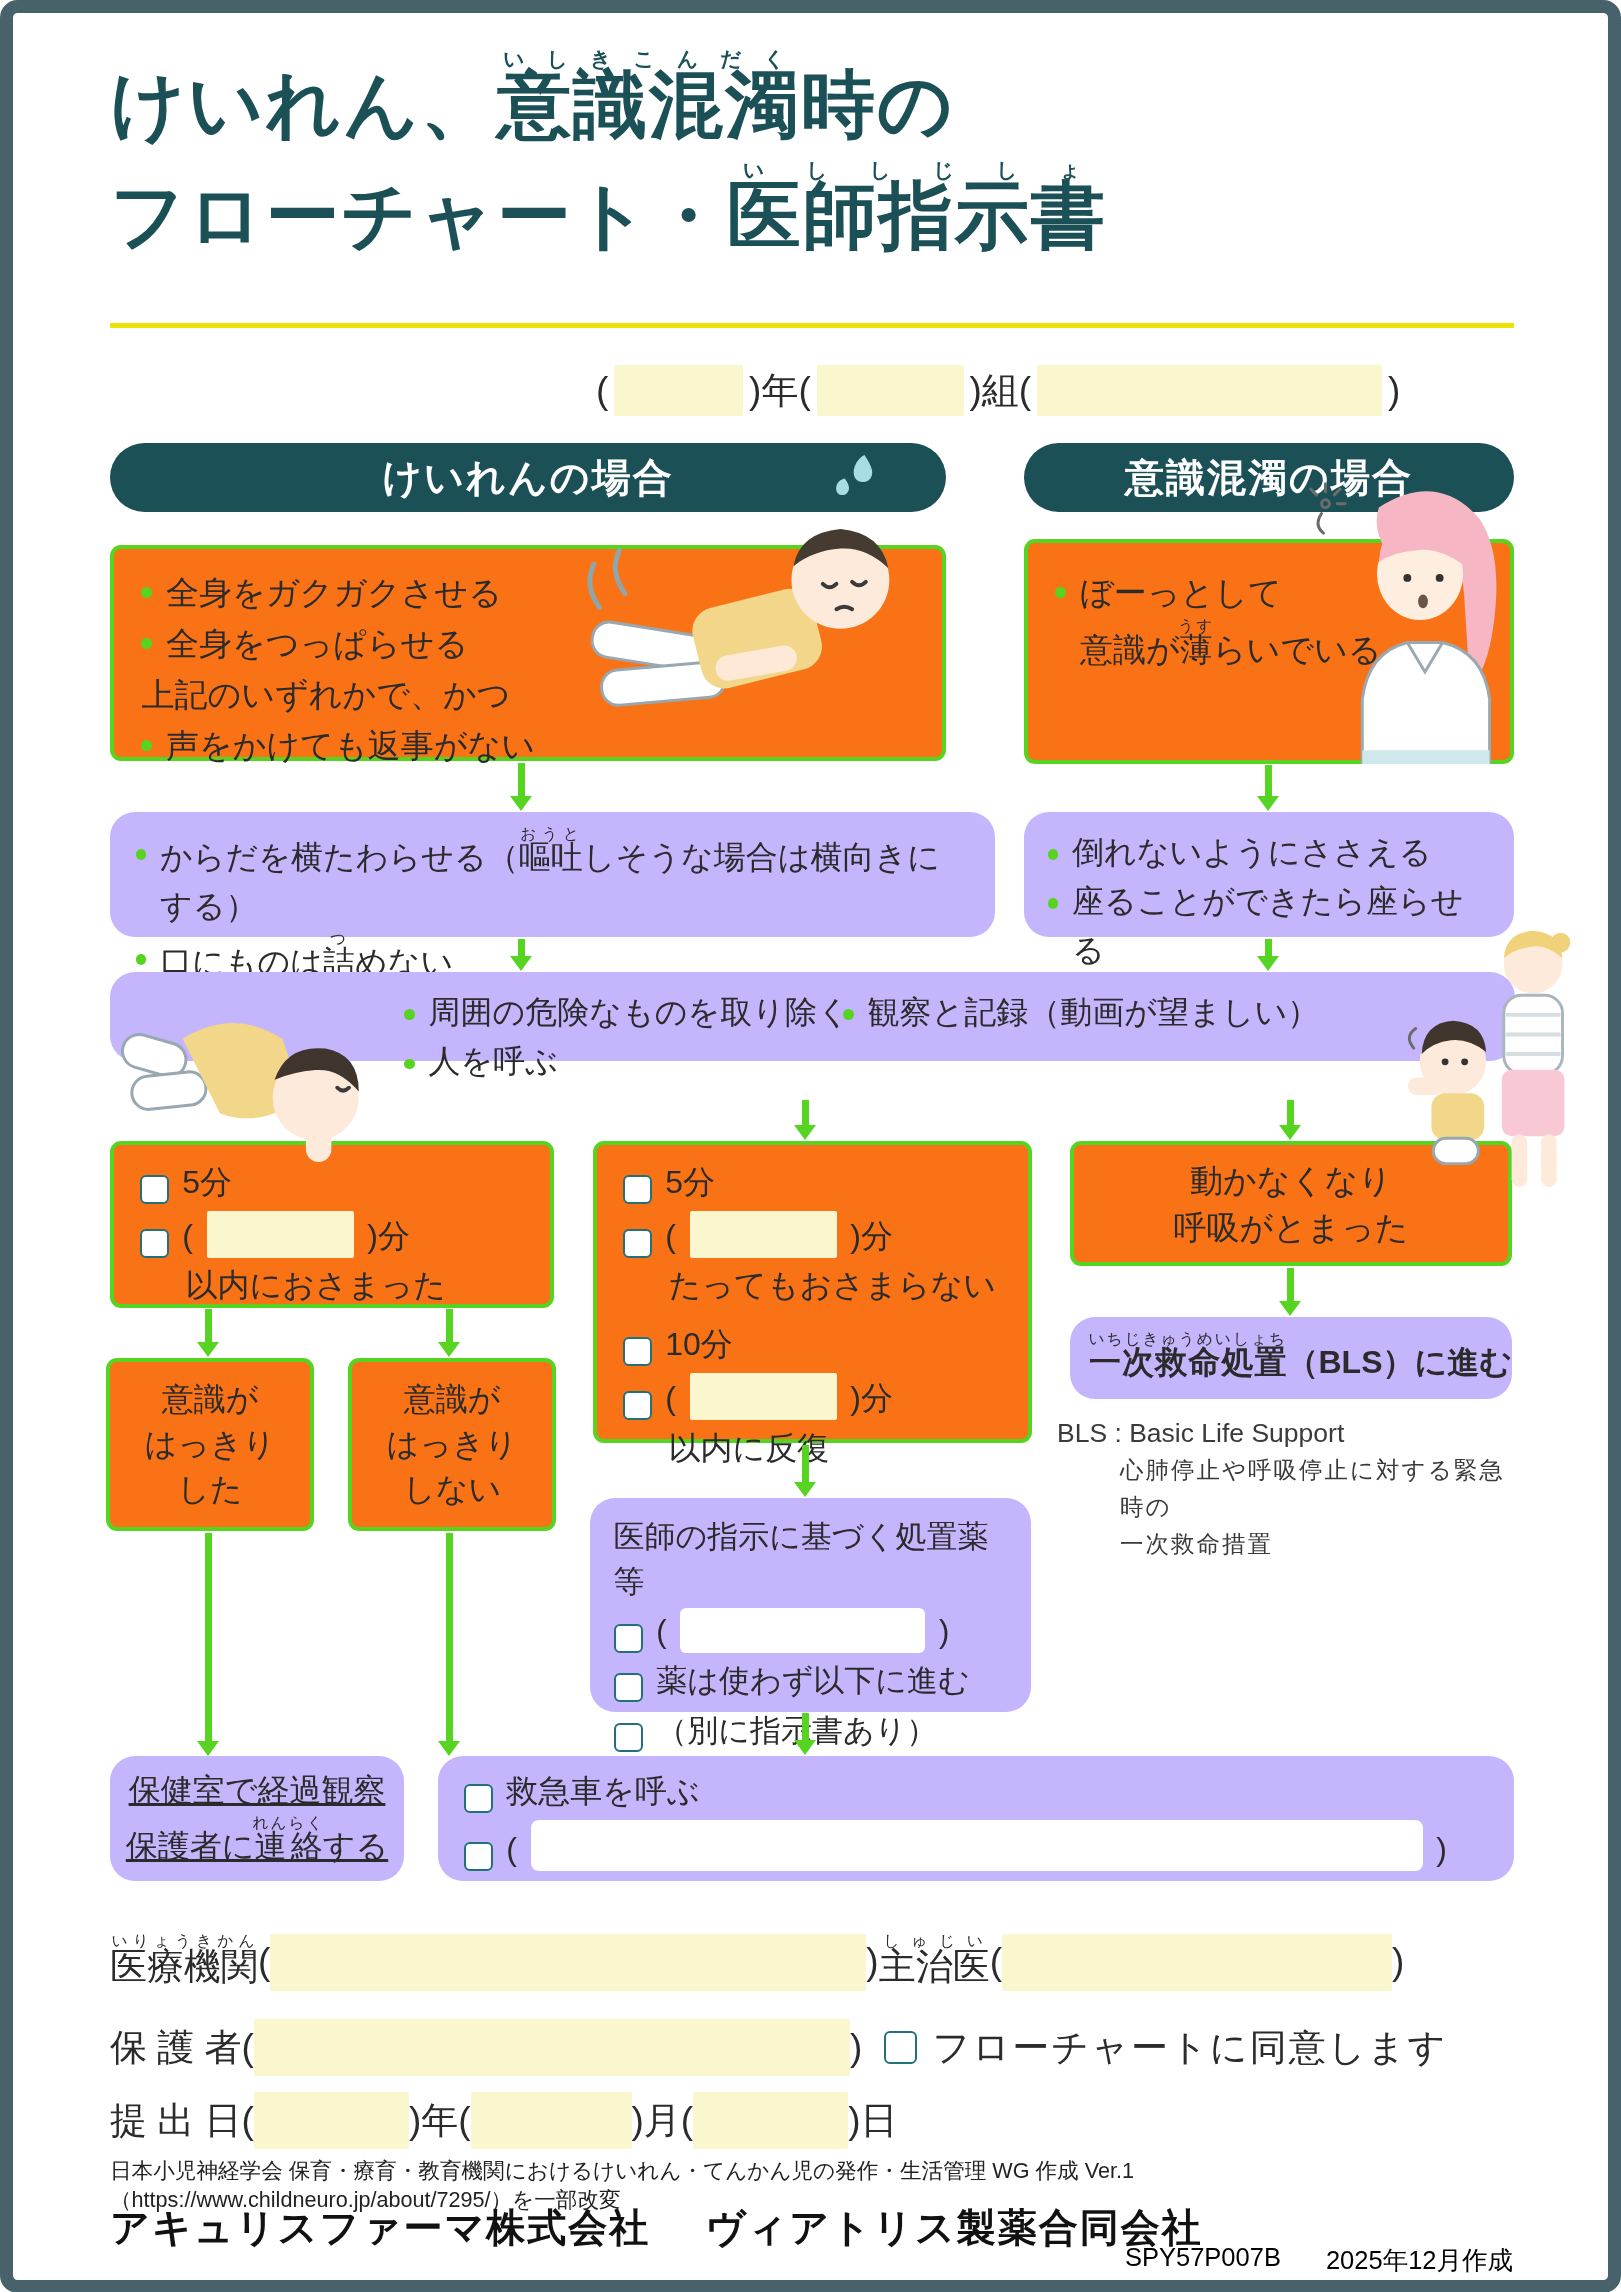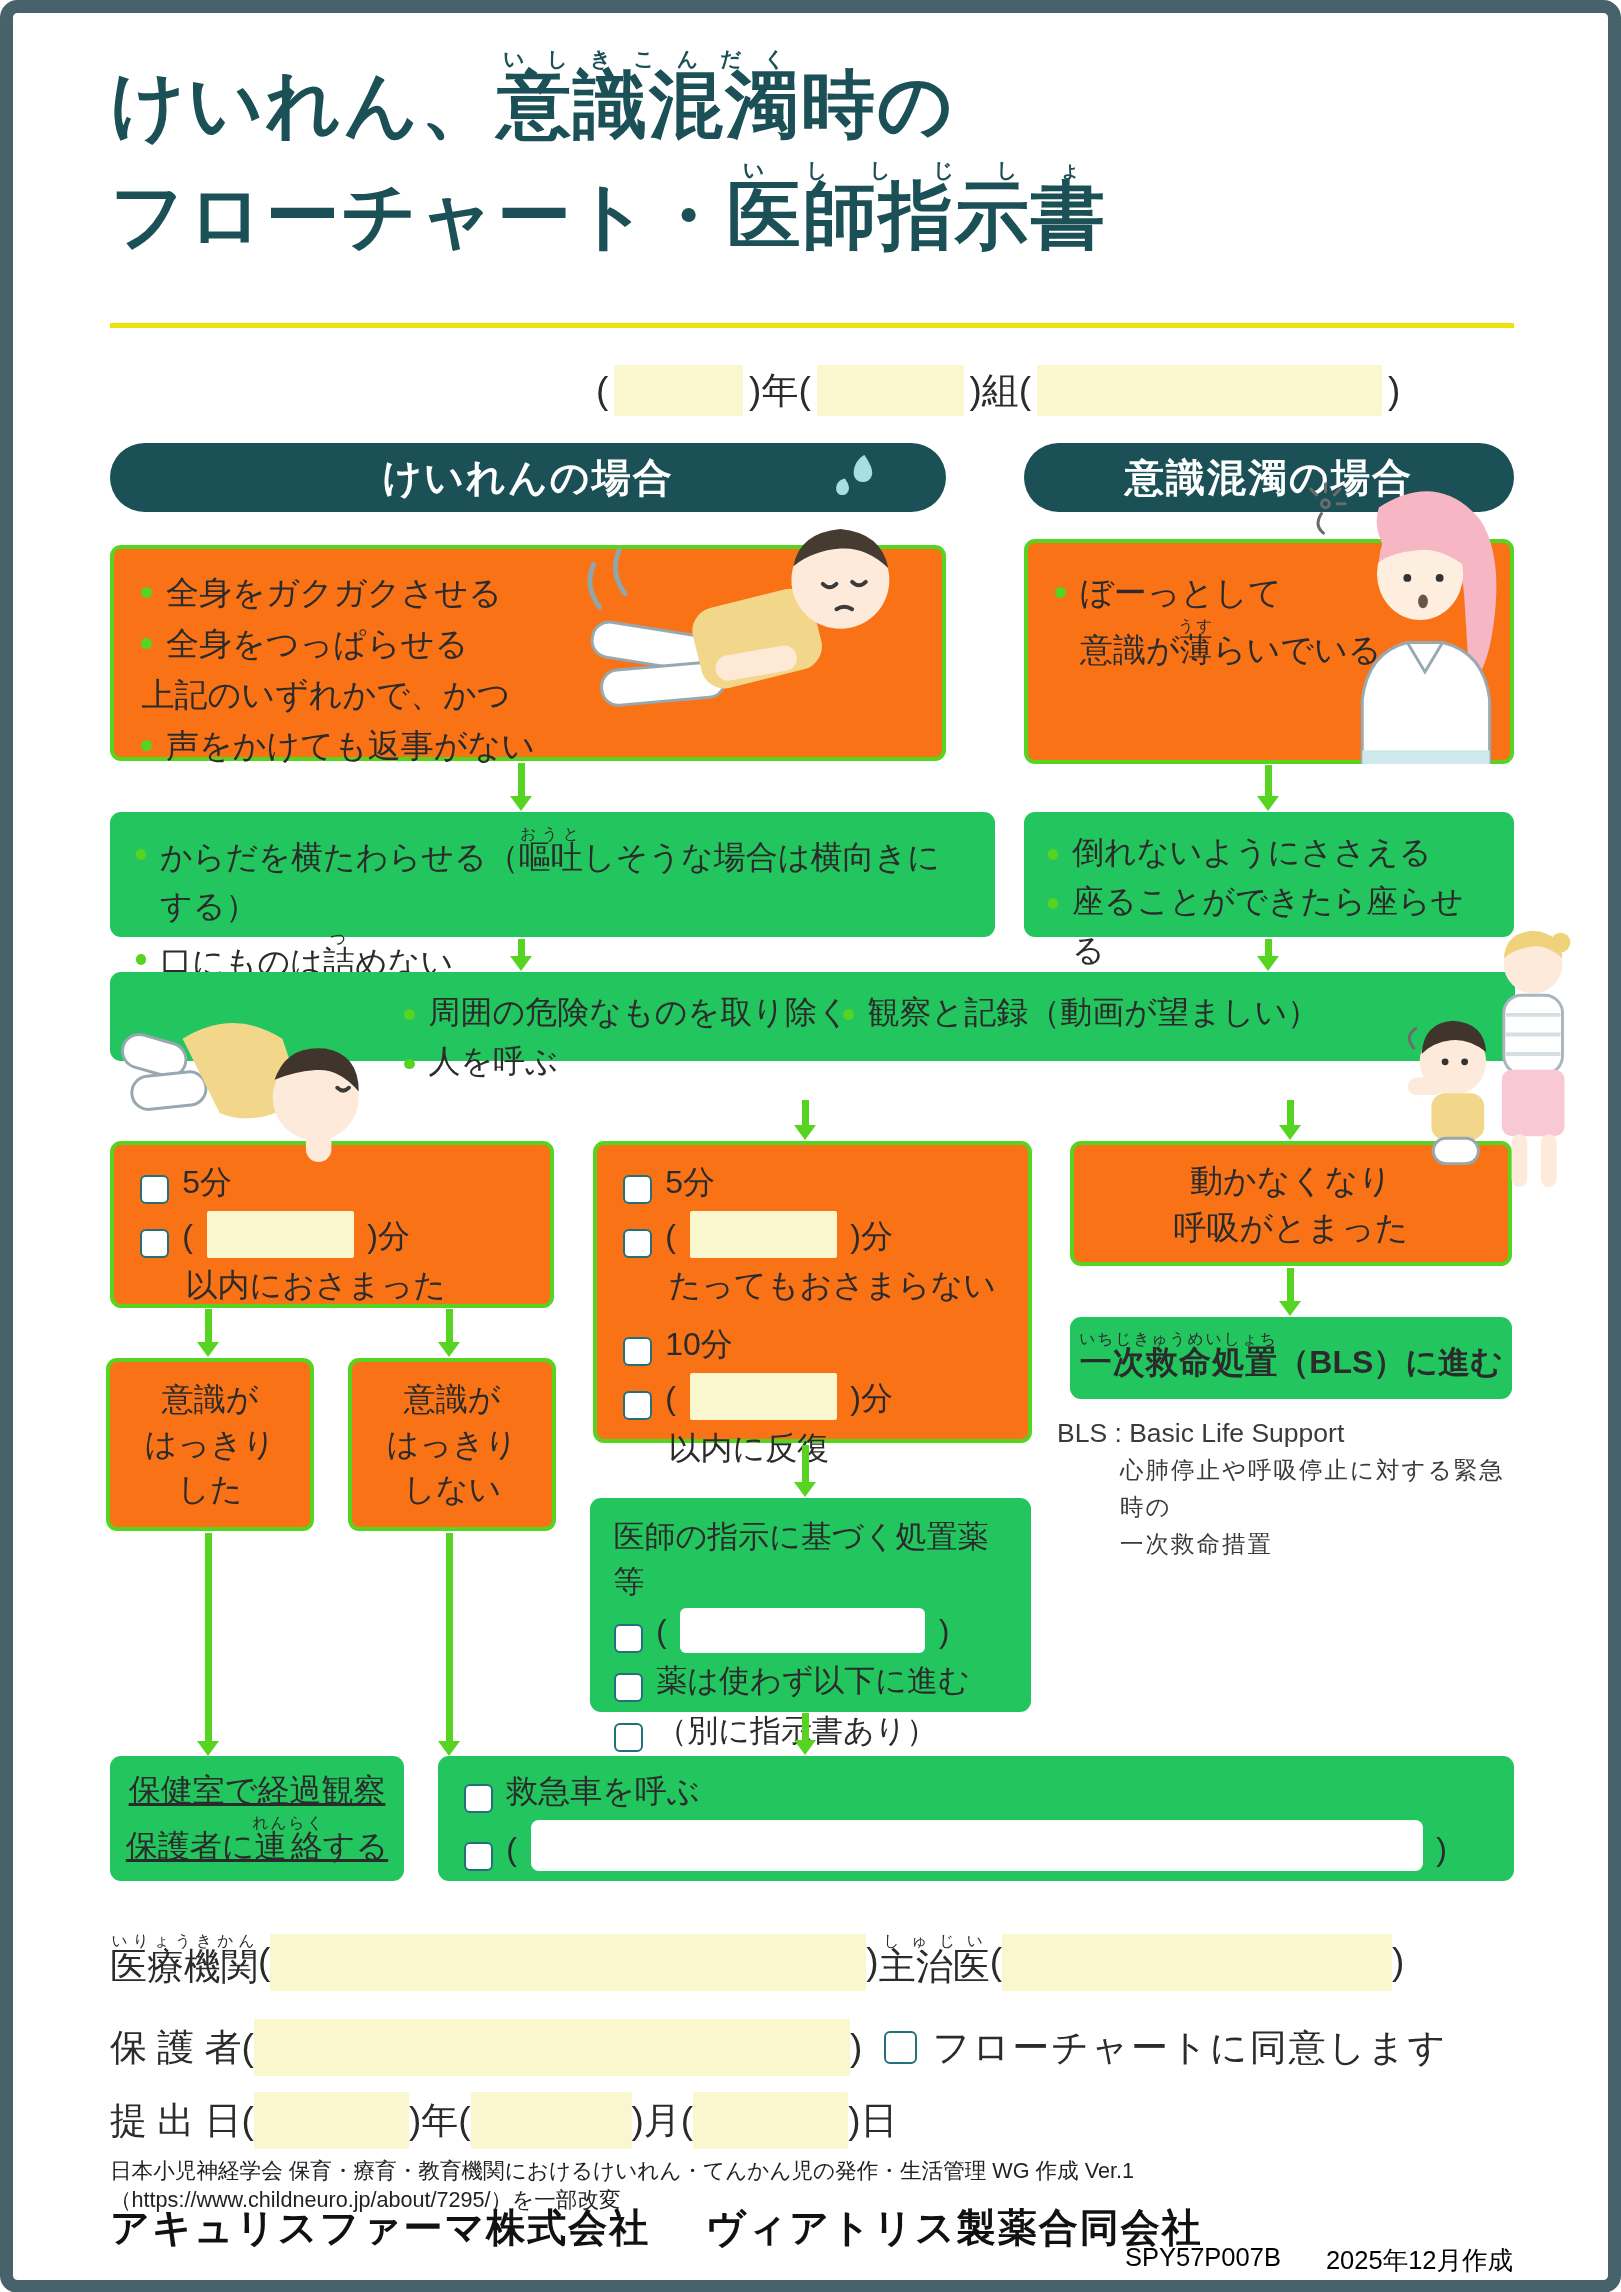--- a/index.html
+++ b/index.html
@@ -22,21 +22,21 @@
   .fw{display:inline-block;background:#ffffff;border-radius:5.9px;vertical-align:middle;}
 
   
   .pill{background:#1b5156;border-radius:37px;color:#fff;font-weight:700;font-size:39px;
         display:flex;align-items:center;justify-content:center;letter-spacing:2px;}
   .pill-left{left:110px;top:443px;width:836px;height:69px;}
   .pill-right{left:1024px;top:443px;width:490px;height:69px;}
 
   
   .wbox{background:#f97316;border:4.9px solid #57d321;border-radius:11px;box-sizing:border-box;}
-  .gbox{background:#22c55e;border-radius:11px;box-sizing:border-box;}
+  .gbox{background:#c4b5fd;border-radius:25px;box-sizing:border-box;}
   .btxt{font-size:33px;line-height:51px;}
   .bullet-line{display:flex;align-items:flex-start;}
   .dot{flex:0 0 auto;width:10.8px;height:10.8px;border-radius:50%;background:#57d321;margin:20.6px 13.7px 0 0;}
   .indent{margin-left:24.5px;}
 
   
   .flow-line{position:absolute;width:6.9px;background:#57d321;}
   .ah::after{content:"";position:absolute;left:50%;bottom:-14.7px;transform:translateX(-50%);
              border-style:solid;border-color:transparent;border-width:15.7px 11.8px 0 11.8px;border-top-color:#57d321;}
 
@@ -293,21 +293,21 @@
     <div>意識が</div>
     <div>はっきり</div>
     <div>した</div>
   </div>
   <div class="abs wbox center-box" style="left:348px;top:1358px;width:208px;height:173px;font-size:32px;line-height:45px;">
     <div>意識が</div>
     <div>はっきり</div>
     <div>しない</div>
   </div>
 
-  <div class="abs gbox center-box" style="left:1070px;top:1317px;width:442px;height:82px;font-weight:700;font-size:32px;">
+  <div class="abs gbox center-box" style="left:1070px;top:1317px;width:442px;height:82px;font-weight:700;font-size:32px;align-items:flex-end;">
     <div><ruby><span>一次救命処置</span><rt>いちじきゅうめいしょち</rt></ruby><span>（BLS）に進む</span></div>
   </div>
   <div class="abs bls-note" style="left:1057px;top:1415px;width:470px;">
     <div class="l1">BLS : Basic Life Support</div>
     <div class="ind">心肺停止や呼吸停止に対する緊急時の</div>
     <div class="ind">一次救命措置</div>
   </div>
 
   <div class="abs gbox" style="left:590px;top:1498px;width:441px;height:214px;padding:15.7px 23.5px;font-size:31px;">
     <div style="line-height:45px;margin-bottom:3.9px;">医師の指示に基づく処置薬等</div>

